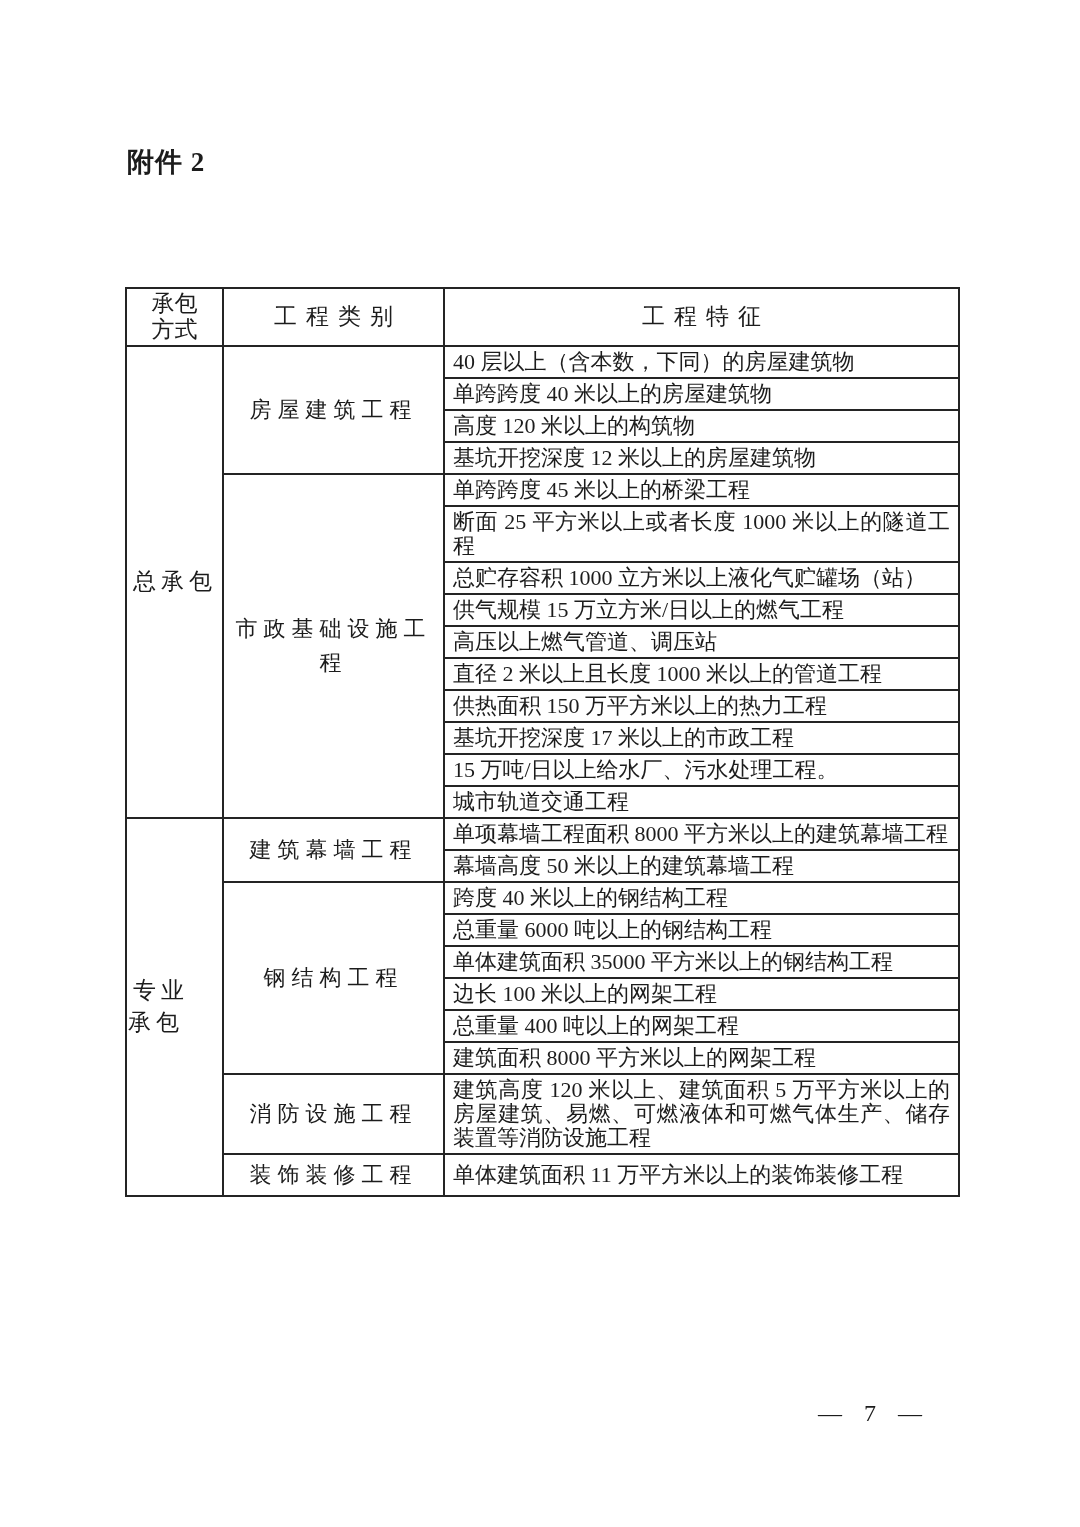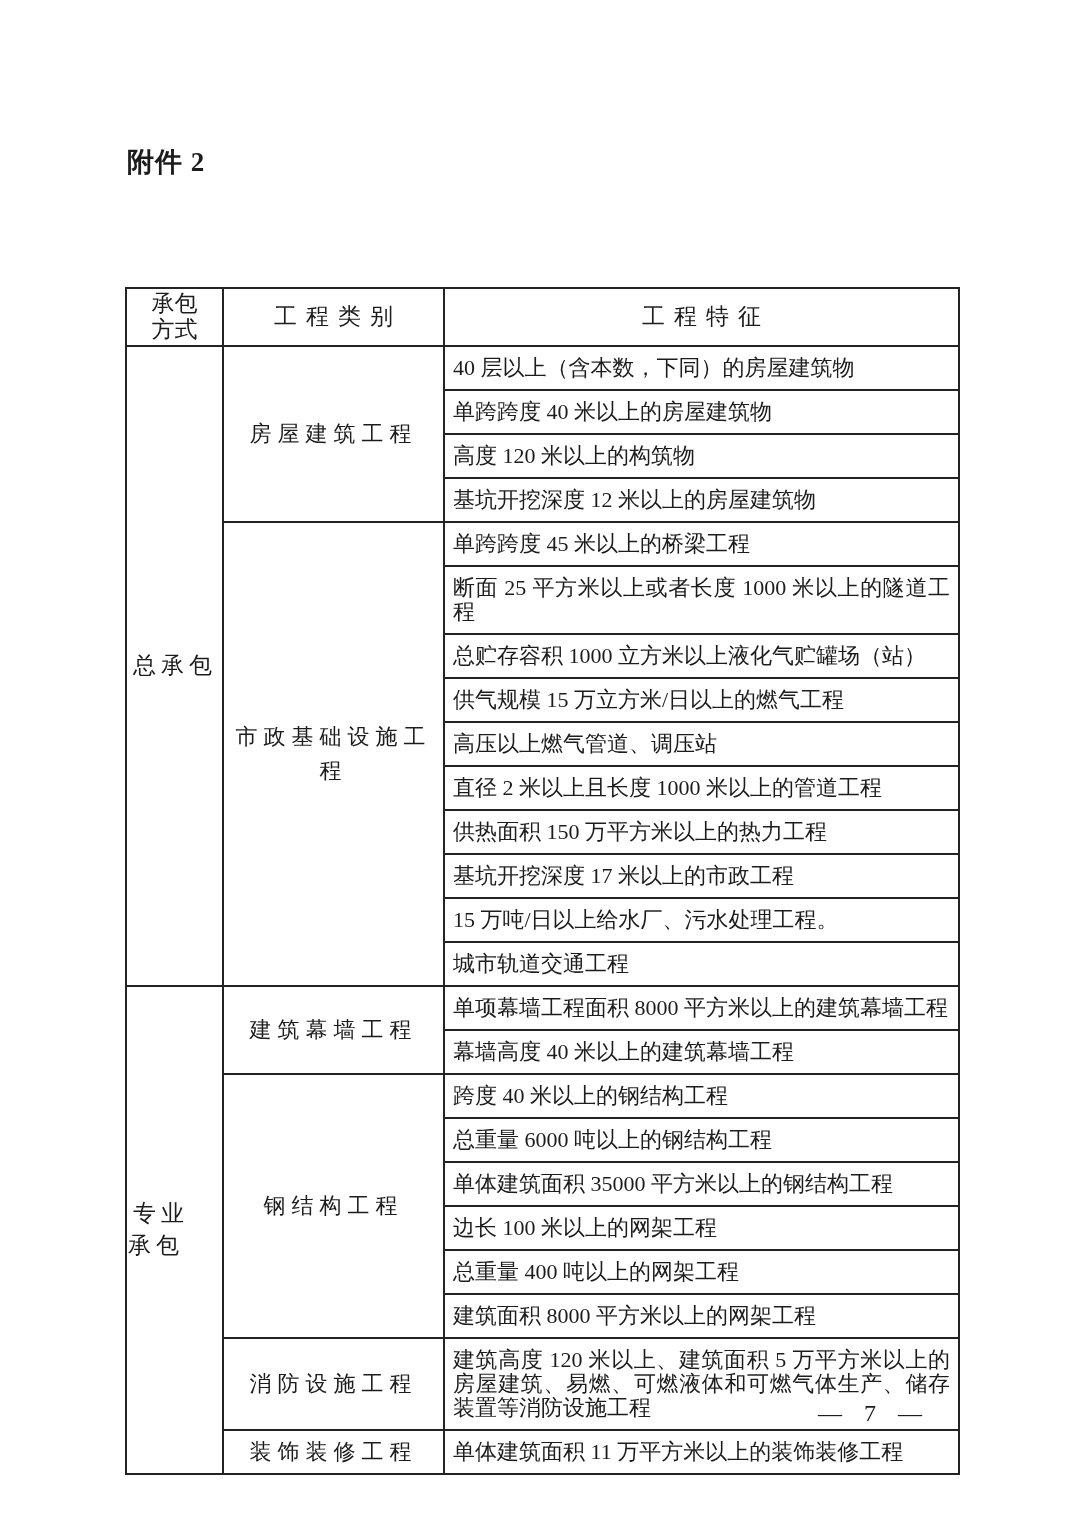--- a/index.html
+++ b/index.html
@@ -77,21 +77,21 @@
   }
   td.category-cell {
     text-align: center;
     letter-spacing: 6px;
     padding: 3px 10px;
     line-height: 34px;
     font-size: 22px;
   }
   td.feature-cell {
     text-align: justify;
-    padding: 9px 8px;
+    padding: 3px 8px;
     line-height: 24px;
   }
   .footnote {
     position: absolute;
     left: 127px;
     top: 1330px;
     font-size: 23px;
     letter-spacing: 3.5px;
   }
   .page-number {
@@ -170,21 +170,21 @@
         <tr>
           <td class="feature-cell">城市轨道交通工程</td>
         </tr>
         <tr>
           <td class="mode-cell" rowspan="10">专业
 承包</td>
           <td class="category-cell" rowspan="2">建筑幕墙工程</td>
           <td class="feature-cell">单项幕墙工程面积 8000 平方米以上的建筑幕墙工程</td>
         </tr>
         <tr>
-          <td class="feature-cell">幕墙高度 40 米以上的建筑幕墙工程</td>
+          <td class="feature-cell">幕墙高度 50 米以上的建筑幕墙工程</td>
         </tr>
         <tr>
           <td class="category-cell" rowspan="6">钢结构工程</td>
           <td class="feature-cell">跨度 40 米以上的钢结构工程</td>
         </tr>
         <tr>
           <td class="feature-cell">总重量 6000 吨以上的钢结构工程</td>
         </tr>
         <tr>
           <td class="feature-cell">单体建筑面积 35000 平方米以上的钢结构工程</td>

